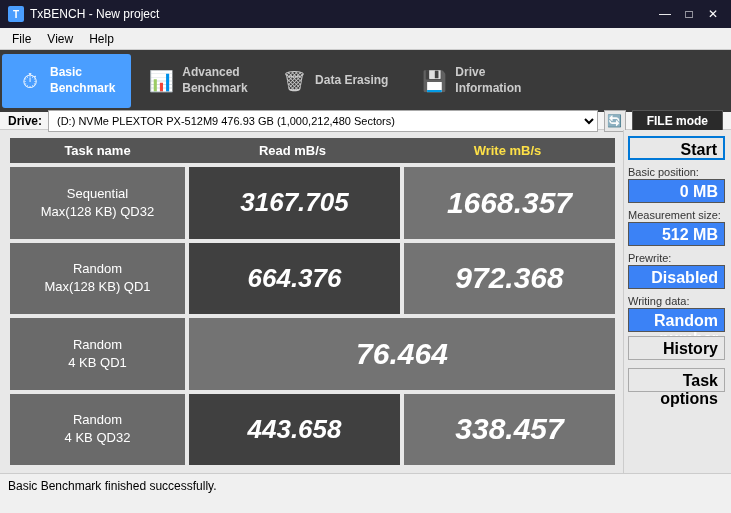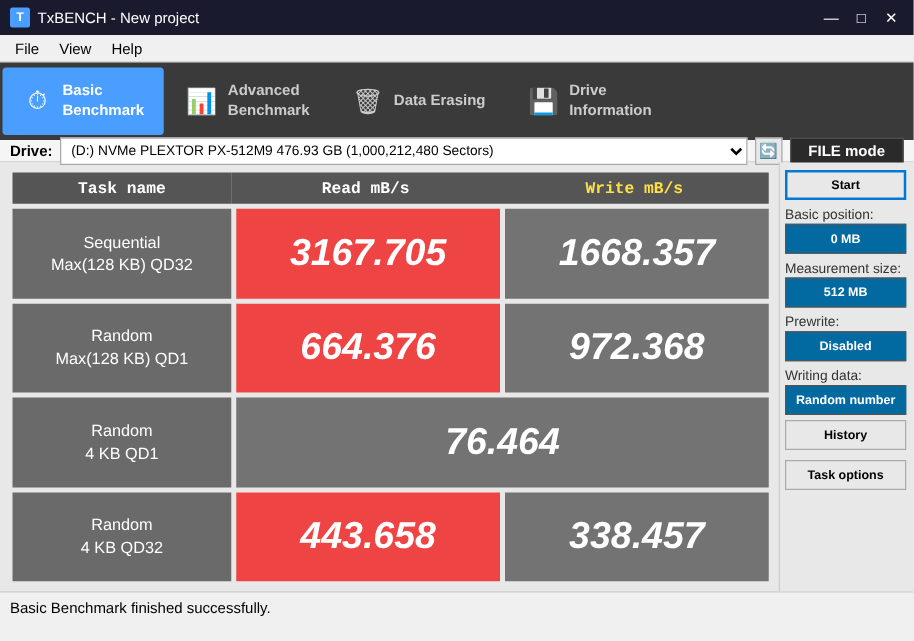--- a/index.html
+++ b/index.html
@@ -146,21 +146,20 @@
     .bench-table {
       flex: 1;
       padding: 8px 8px 8px 10px;
       display: flex;
       flex-direction: column;
       gap: 4px;
     }
     .table-header {
       display: flex;
       gap: 0;
-      font-family: Liberation Mono, monospace;
     }
     .th-task {
       flex: 0 0 175px;
       background: #555;
       color: white;
       text-align: center;
       padding: 5px 4px;
       font-weight: bold;
       font-size: 13px;
     }
@@ -194,26 +193,26 @@
       display: flex;
       align-items: center;
       justify-content: center;
       text-align: center;
       font-size: 13px;
       line-height: 1.4;
       padding: 4px;
     }
     .td-read {
       flex: 1;
-      background: #ef4444;
-      color: white;
-      display: flex;
-      align-items: center;
-      justify-content: center;
-      font-size: 30px;
+      background: #404040;
+      color: white;
+      display: flex;
+      align-items: center;
+      justify-content: center;
+      font-size: 26px;
       font-weight: bold;
       font-style: italic;
       text-align: center;
     }
     .td-write {
       flex: 1;
       background: #737373;
       color: white;
       display: flex;
       align-items: center;
@@ -231,33 +230,33 @@
       gap: 4px;
       border-left: 1px solid #ccc;
     }
     .sidebar-btn {
       width: 100%;
       padding: 3px 6px;
       border: 1px solid #aaa;
       background: #4a9eff;
       color: white;
       cursor: pointer;
-      font-size: 10px;
-      font-weight: bold;
-      text-align: center;
+      font-size: 16px;
+      font-weight: bold;
+      text-align: right;
       height: 24px;
     }
     .sidebar-btn.default-btn {
       background: #e8e8e8;
       color: #000;
       border: 2px solid #0078d7;
       font-weight: bold;
     }
     .sidebar-btn.dark-btn {
-      background: #0369a1;
+      background: #3b82f6;
       color: white;
       border: 1px solid #555;
     }
     .sidebar-label {
       font-size: 11px;
       color: #333;
       margin-top: 2px;
       font-weight: normal;
     }
     .sidebar-section {

